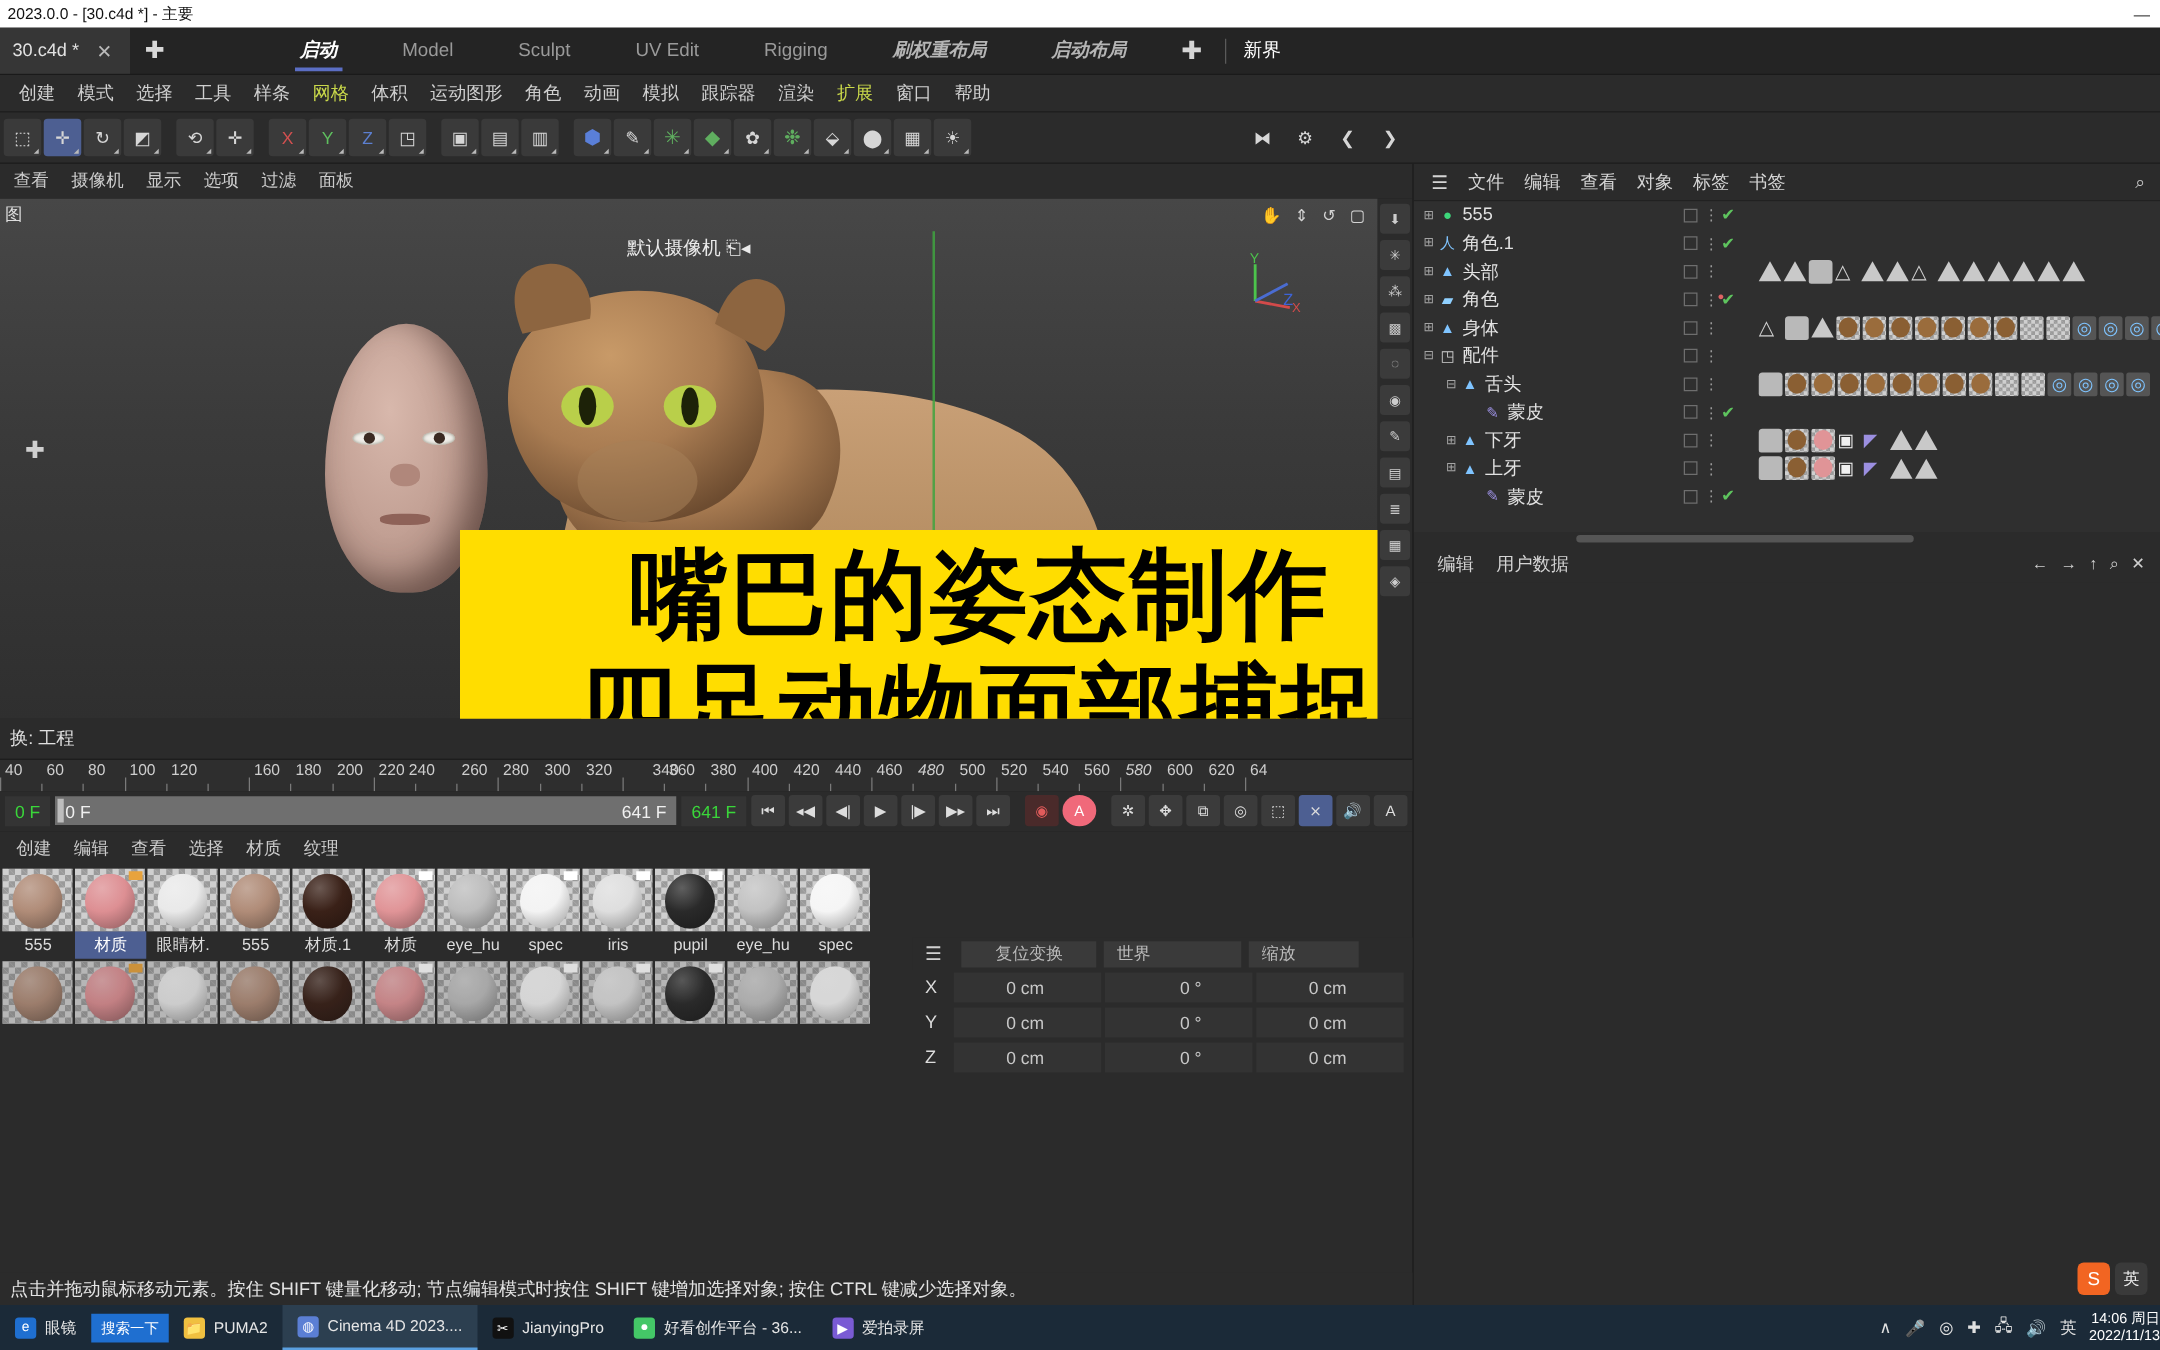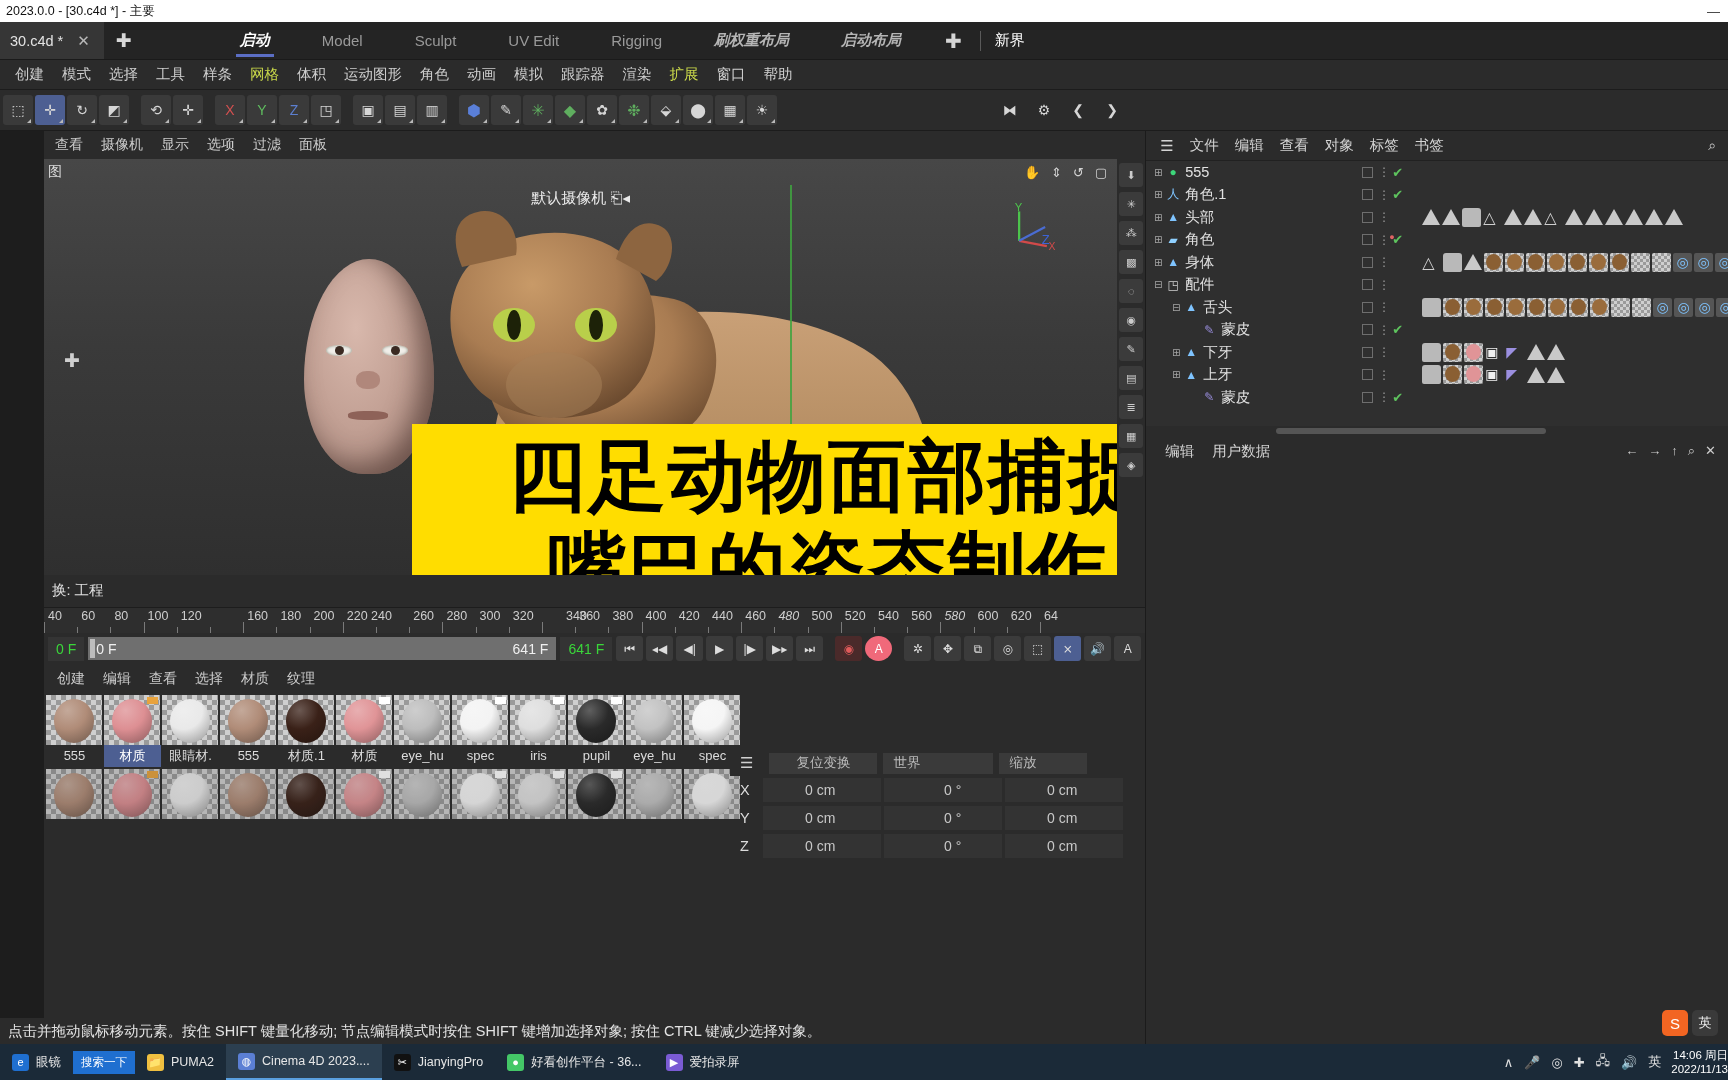--- a/index.html
+++ b/index.html
@@ -43,21 +43,21 @@
   .tbtn { width:30px; height:30px; margin:0 1px; border-radius:3px; background:#3a3a3a;
     display:flex; align-items:center; justify-content:center; position:relative;
     font-size:14px; color:#d6d6d6; }
   .tbtn.sel { background:#4d5f92; }
   .tbtn.flat { background:transparent; }
   .tgap { width:10px; }
   .corner::after{ content:""; position:absolute; right:2px; bottom:2px; width:0;height:0;
     border-left:4px solid transparent; border-bottom:4px solid #b9b9b9; }
 
   
-  .body { display:flex; height:calc(1080px - 22px - 38px - 30px - 41px);padding-left:44px; }
+  .body { display:flex; height:calc(1080px - 22px - 38px - 30px - 41px); }
   .leftcol { width:1130px; display:flex; flex-direction:column; }
   .rightcol { width:598px; display:flex; flex-direction:column; background:#2b2b2b;
     border-left:1px solid #1b1b1b; }
 
   
   .vpmenu { height:28px; background:#2b2b2b; display:flex; align-items:center;
     padding-left:2px; }
   .vpmenu .mi { padding:0 9px; color:#cbcbcb; font-size:14px; }
 
   .viewport { flex:1; position:relative; overflow:hidden;
@@ -391,22 +391,22 @@
           <text x="9" y="11" fill="#4cc44c" font-size="13" font-family="Liberation Sans">Y</text>
           <line x1="14" y1="46" x2="46" y2="52" stroke="#d24a4a" stroke-width="2.6"></line>
           <text x="48" y="56" fill="#d24a4a" font-size="12" font-family="Liberation Sans">X</text>
           <line x1="14" y1="46" x2="44" y2="30" stroke="#4a6cd2" stroke-width="2.6"></line>
           <text x="40" y="50" fill="#3d63d6" font-size="15" font-family="Liberation Sans">Z</text>
         </svg>
 
         <div class="vp-grid">网格间距 : 5000 cm</div>
 
         <div class="caption" style="left:368px; top:265px; width:832px;">
+          <div>嘴巴的姿态制作</div>
           <div>四足动物面部捕捉</div>
-          <div>嘴巴的姿态制作</div>
         </div>
       </div>
 
       <div class="vstrip" id="vstrip">
           <div class="vbtn">⬇</div>
           <div class="vbtn">✳</div>
           <div class="vbtn">⁂</div>
           <div class="vbtn">▩</div>
           <div class="vbtn">◌</div>
           <div class="vbtn">◉</div>

